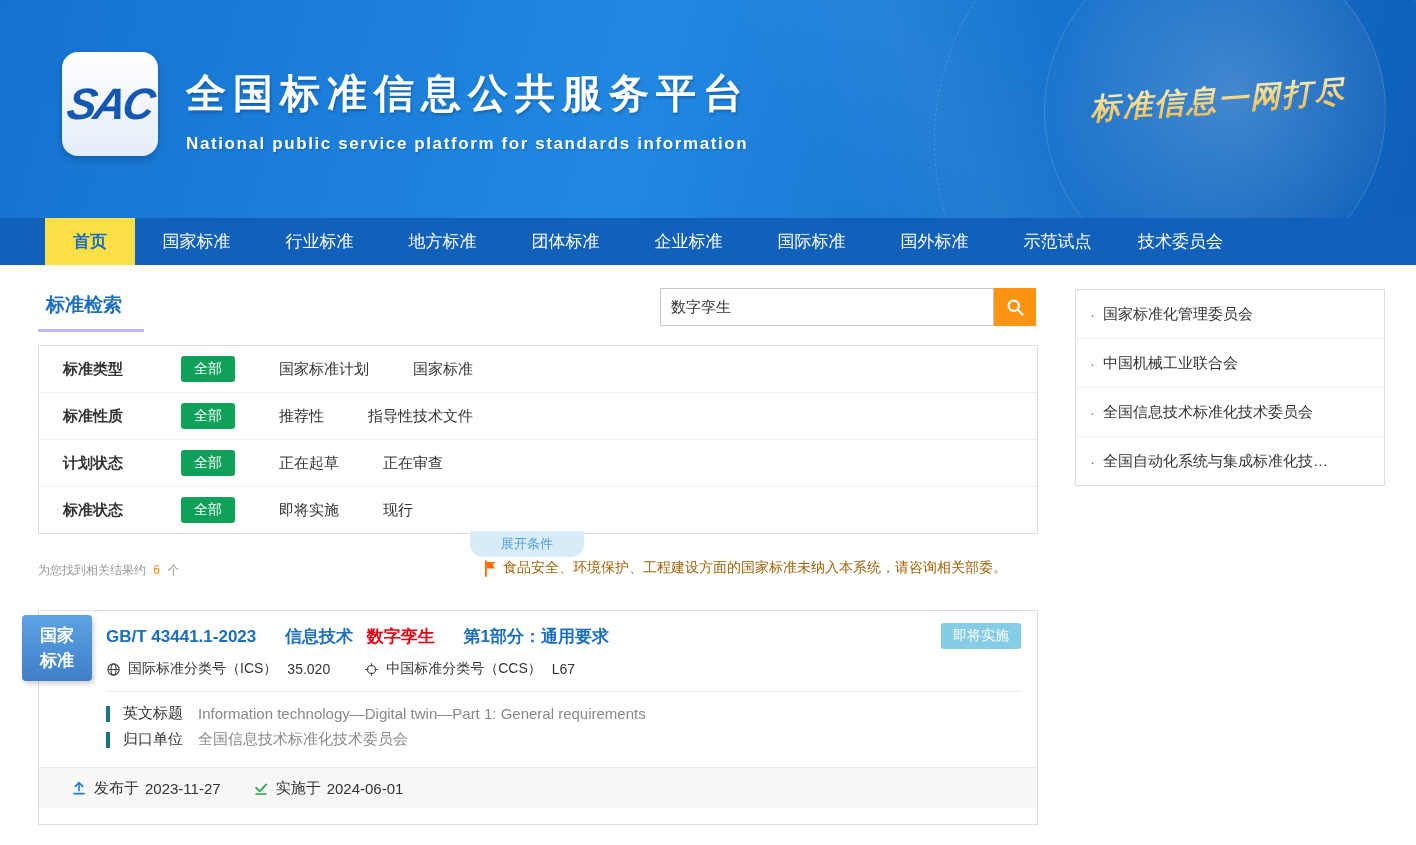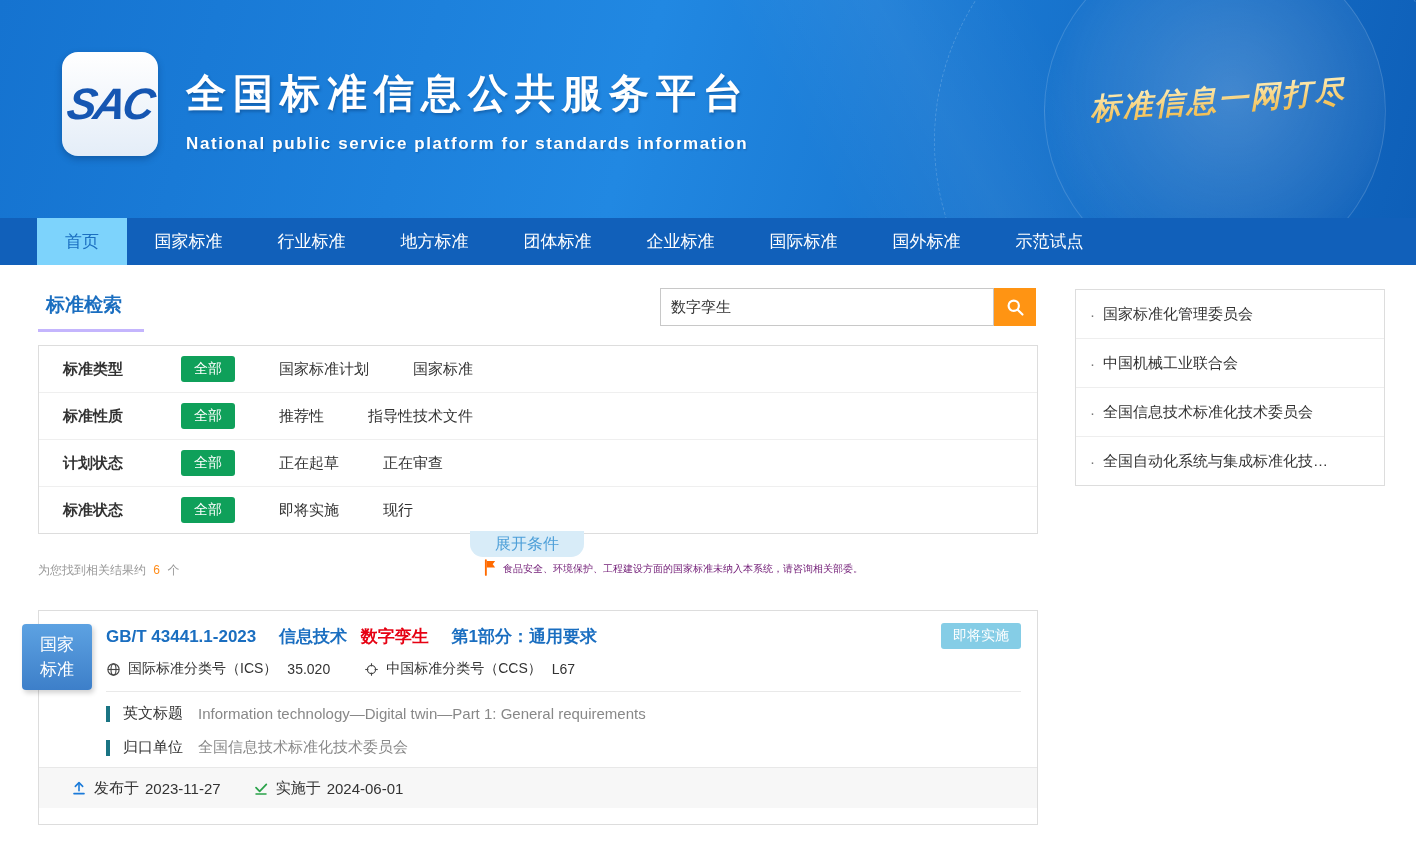--- a/index.html
+++ b/index.html
@@ -24,67 +24,67 @@
   .site-title{font-size:40px;font-weight:bold;letter-spacing:7px;text-shadow:1px 2px 3px rgba(0,40,90,.35);}
   .site-subtitle{margin-top:13px;font-size:17px;font-weight:bold;letter-spacing:1.6px;text-shadow:1px 1px 2px rgba(0,40,90,.3);}
   .slogan{position:absolute;left:1090px;top:80px;font-size:30px;font-weight:bold;font-style:italic;letter-spacing:2px;
           background:linear-gradient(180deg,#fff3c4,#f0b43c);-webkit-background-clip:text;background-clip:text;
           color:transparent;transform:rotate(-4deg);}
 
   
   .nav{position:absolute;top:218px;left:0;width:1416px;height:47px;background:#1160ba;
        display:flex;align-items:stretch;padding-left:37px;box-sizing:border-box;}
   .nav-item{width:123px;display:flex;align-items:center;justify-content:center;color:#fff;font-size:17px;cursor:pointer;}
-  .nav-item.active{width:90px;background:#7dd3fc;color:#1a6ec0;font-weight:normal;}
+  .nav-item.active{width:90px;background:#fde047;color:#1a6ec0;font-weight:bold;margin-left:8px;}
 
   
   .tab-search{position:absolute;left:38px;top:292px;font-size:19px;font-weight:bold;color:#1a6ec0;
               padding:0 22px 11px 8px;border-bottom:3px solid #c4b5fd;cursor:pointer;}
   .search-box{position:absolute;left:660px;top:288px;display:flex;}
   .search-input{width:312px;height:36px;border:1px solid #c8c8c8;font-size:15px;padding:0 10px;outline:none;color:#333;
                 font-family:"Liberation Sans","DejaVu Sans",sans-serif;}
   .search-btn{width:42px;height:38px;background:#ff9413;border:none;display:flex;align-items:center;justify-content:center;cursor:pointer;}
 
   
   .filter-box{position:absolute;left:38px;top:345px;width:1000px;border:1px solid #ddd;box-sizing:border-box;background:#fff;}
   .filter-row{display:flex;align-items:center;height:46px;border-bottom:1px solid #efefef;padding-left:24px;}
   .filter-row:last-child{border-bottom:none;}
   .filter-label{width:82px;font-size:15px;font-weight:bold;color:#333;}
   .all-btn{margin-left:36px;background:#0fa05a;color:#fff;font-size:14px;padding:4px 13px;border-radius:3px;cursor:pointer;}
   .filter-opt{margin-left:44px;font-size:15px;color:#333;cursor:pointer;}
   .expand-btn{position:absolute;left:470px;top:531px;width:114px;height:26px;background:#d8ecf8;color:#4d9fd8;
-              font-size:16px;display:flex;align-items:center;justify-content:center;border-radius:0 0 13px 13px;cursor:pointer;text-align:right;}
+              font-size:13px;display:flex;align-items:center;justify-content:center;border-radius:0 0 13px 13px;cursor:pointer;text-align:right;}
 
   
   .result-line{position:absolute;left:38px;top:562px;font-size:12px;color:#999;}
   .result-count{color:#ff8c1a;margin:0 4px;}
-  .notice{position:absolute;left:484px;top:559px;display:flex;align-items:flex-end;font-size:10px;color:#701a75;}
+  .notice{position:absolute;left:484px;top:559px;display:flex;align-items:flex-end;font-size:14px;color:#a16207;}
   .notice .flag{margin-right:6px;display:flex;}
 
   
   .card{position:absolute;left:38px;top:610px;width:1000px;height:215px;border:1px solid #ddd;box-sizing:border-box;background:#fff;}
-  .card-badge{position:absolute;left:-17px;top:13px;width:70px;height:66px;border-radius:4px;color:#fff;
-              background:linear-gradient(180deg,#5da2e2,#3d7fc9);font-size:17px;font-weight:normal;
+  .card-badge{position:absolute;left:-17px;top:4px;width:70px;height:66px;border-radius:4px;color:#fff;
+              background:linear-gradient(180deg,#5da2e2,#3d7fc9);font-size:17px;font-weight:bold;
               display:flex;flex-direction:column;align-items:center;justify-content:center;line-height:1.5;
               box-shadow:2px 3px 5px rgba(0,0,0,.18);}
   .card-title{position:absolute;left:67px;top:14px;font-size:17px;font-weight:bold;color:#1a6ec0;cursor:pointer;}
-  .card-title .seg{margin-left:18px;}
+  .card-title .seg{margin-left:24px;}
   .card-title .hl{margin-left:9px;color:#e60012;}
   .status-badge{position:absolute;right:16px;top:12px;background:#85cde6;color:#fff;font-size:14px;padding:4px 12px;border-radius:3px;}
   .meta-row{position:absolute;left:67px;top:49px;display:flex;align-items:center;font-size:14px;color:#333;}
   .meta-row .micon{display:flex;margin-right:7px;}
   .meta-row .mval{margin-left:10px;}
   .meta-row .gap{width:34px;}
   .sep{position:absolute;left:67px;right:16px;top:80px;border-bottom:1px solid #e9e9e9;}
   .info-row{position:absolute;left:67px;display:flex;align-items:center;font-size:15px;}
   .info-row .bar{width:4px;height:16px;background:#1a7483;margin-right:13px;}
   .info-label{color:#333;margin-right:15px;}
   .info-value{color:#888;}
   .row-en{top:93px;}
-  .row-dept{top:127px;}
+  .row-dept{top:119px;}
   .card-footer{position:absolute;left:0;right:0;bottom:16px;height:40px;background:#f7f7f7;border-top:1px solid #e8e8e8;
                display:flex;align-items:center;justify-content:flex-start;padding-right:20px;font-size:15px;color:#333;}
   .footer-item{display:flex;align-items:center;margin-left:32px;}
   .footer-item .ficon{display:flex;margin-right:7px;}
   .footer-item .fdate{margin-left:6px;}
 
   
   .sidebar{position:absolute;left:1075px;top:289px;width:310px;border:1px solid #ddd;box-sizing:border-box;background:#fff;}
   .sidebar-header{height:38px;line-height:38px;background:#f4f4f4;border-bottom:1px solid #ddd;
                   font-size:16px;font-weight:bold;color:#333;padding-left:18px;}
@@ -115,20 +115,21 @@
   <div class="nav">
     <div class="nav-item active">首页</div>
     <div class="nav-item">国家标准</div>
     <div class="nav-item">行业标准</div>
     <div class="nav-item">地方标准</div>
     <div class="nav-item">团体标准</div>
     <div class="nav-item">企业标准</div>
     <div class="nav-item">国际标准</div>
     <div class="nav-item">国外标准</div>
     <div class="nav-item">示范试点</div>
+    <div class="nav-item">技术委员会</div>
   </div>
 
   <div class="tab-search">标准检索</div>
   <div class="search-box">
     <input class="search-input" type="text" value="数字孪生" style="">
     <button class="search-btn">
       <svg width="20" height="20" viewBox="0 0 24 24" fill="none" stroke="#fff" stroke-width="2.6" stroke-linecap="round">
           <circle cx="10.5" cy="10.5" r="6.2"></circle>
           <line x1="15.2" y1="15.2" x2="21" y2="21"></line>
         </svg>

